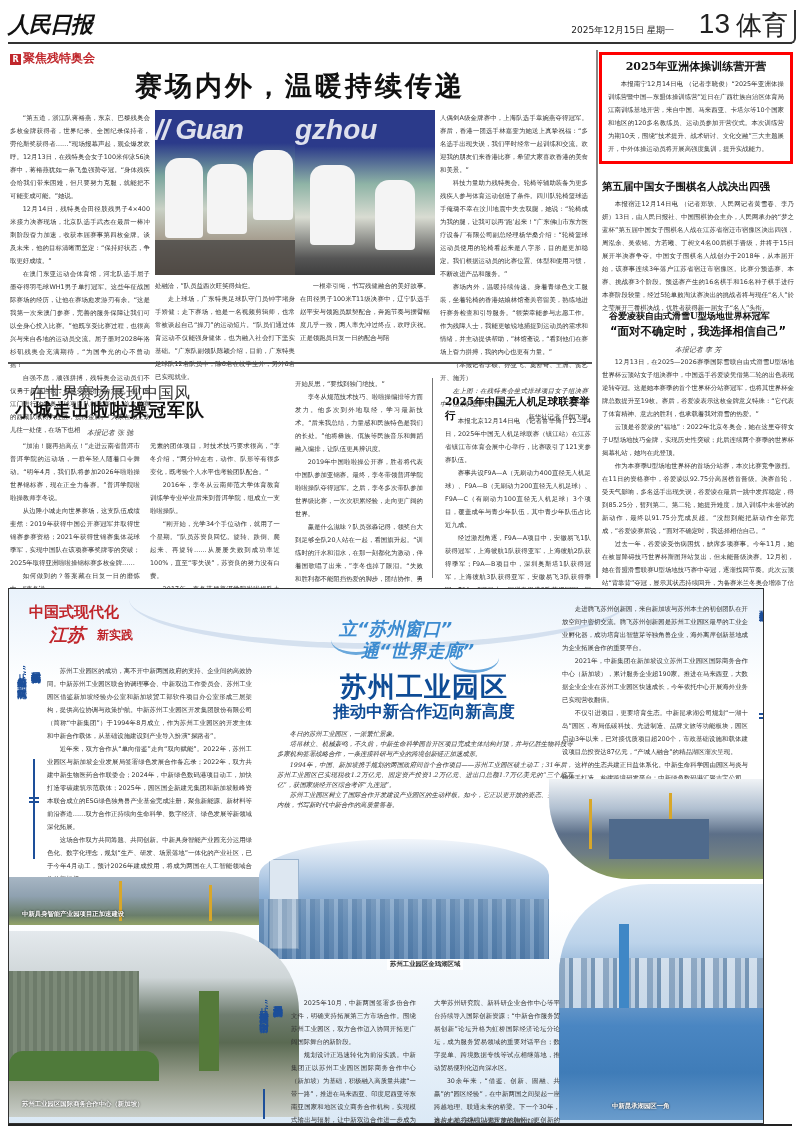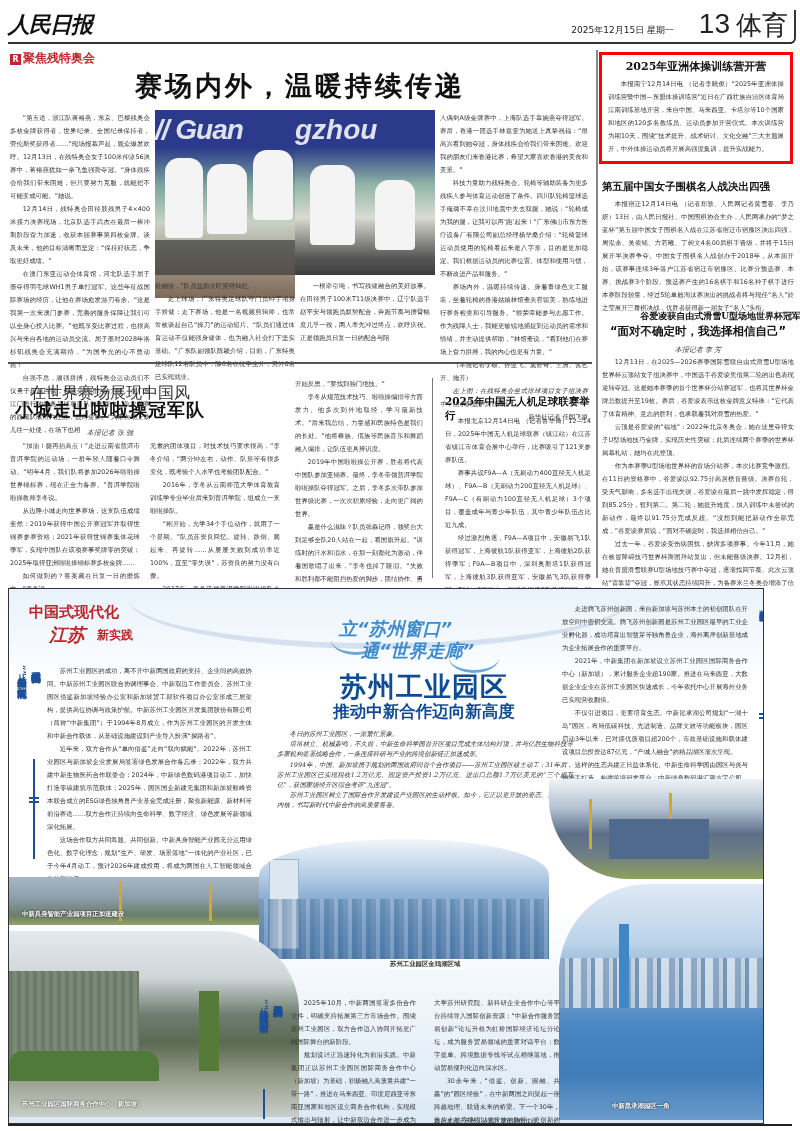--- a/index.html
+++ b/index.html
@@ -15,21 +15,21 @@
   .mast-hook { position: absolute; right: -4px; top: 6px; width: 6px; height: 34px; border-right: 2px solid #333; border-bottom: 2px solid #333; border-bottom-right-radius: 6px; }
 
   .col-text { font-family: "DejaVu Sans", sans-serif; font-size: 6.4px; line-height: 13px; color: #333; text-align: justify; }
   .col-text p { text-indent: 2em; }
 
   
   .kicker { position: absolute; left: 10px; top: 50px; font-family: "DejaVu Sans", sans-serif; font-size: 12px; font-weight: bold; color: #c0262b; }
   .kicker .rbox { display: inline-block; width: 11px; height: 11px; background: #c0262b; color: #fff; font-size: 8px; line-height: 11px; text-align: center; margin-right: 2px; vertical-align: 0; }
   .lead-title { position: absolute; left: 100px; top: 68px; width: 400px; text-align: center; font-family: "DejaVu Sans", sans-serif; font-weight: bold; font-size: 27px; letter-spacing: 3px; color: #111; }
   .lead-col1 { position: absolute; left: 10px; top: 112px; width: 140px; }
-  .lead-photo { position: absolute; left: 155px; top: 110px; width: 140px; height: 188px; background: linear-gradient(180deg,#2b3a8a 0%,#2b3a8a 20%,#7aa59d 40%,#c9d1c5 60%,#9a8c7d 85%,#7e6a58 100%); overflow: hidden; }
+  .lead-photo { position: absolute; left: 155px; top: 110px; width: 140px; height: 165px; background: linear-gradient(180deg,#2b3a8a 0%,#2b3a8a 20%,#7aa59d 40%,#c9d1c5 60%,#9a8c7d 85%,#7e6a58 100%); overflow: hidden; }
   .lead-photo .photo-banner { position: absolute; left: 0; top: 4px; width: 100%; font-family: "Liberation Sans", sans-serif; font-weight: bold; font-style: italic; font-size: 28px; color: #ffffff; opacity: .85; letter-spacing: -1px; white-space: nowrap; }
   .lead-photo2 { position: absolute; left: 295px; top: 110px; width: 140px; height: 165px; background: linear-gradient(180deg,#2b3a8a 0%,#2b3a8a 22%,#8fb4a6 45%,#d9dcd2 65%,#555 90%,#3e3e3e 100%); overflow: hidden; }
   .lead-photo2 .photo-banner { position: absolute; left: 0; top: 4px; font-family: "Liberation Sans", sans-serif; font-weight: bold; font-style: italic; font-size: 28px; color: #fff; opacity: .85; white-space: nowrap; }
   .player { position: absolute; background: #f4f4f4; border-radius: 14px 14px 4px 4px; }
   .lead-below1 { position: absolute; left: 155px; top: 280px; width: 140px; }
   .lead-below2 { position: absolute; left: 300px; top: 280px; width: 130px; }
   .lead-col3 { position: absolute; left: 440px; top: 112px; width: 148px; }
   .lead-rule { position: absolute; left: 8px; top: 362px; width: 584px; height: 2px; background: #555; }
 
   
@@ -44,21 +44,21 @@
   
   .drone-title { position: absolute; left: 445px; top: 395px; width: 148px; font-family: "DejaVu Serif", serif; font-weight: bold; font-size: 10.5px; color: #111; }
   .drone-body { position: absolute; left: 445px; top: 415px; width: 146px; }
 
   
   .right-rule { position: absolute; left: 596px; top: 50px; width: 2px; height: 528px; background: #888; }
   .red-box { position: absolute; left: 599px; top: 52px; width: 194px; height: 112px; border: 3px solid #ff0000; padding: 4px 6px; }
   .red-box .rb-title { font-family: "DejaVu Serif", serif; font-weight: bold; font-size: 11px; text-align: center; color: #111; margin-bottom: 4px; }
   .go-title { position: absolute; left: 602px; top: 180px; width: 192px; font-family: "DejaVu Serif", serif; font-weight: bold; font-size: 10.5px; color: #111; }
   .go-body { position: absolute; left: 602px; top: 198px; width: 192px; }
-  .ski-sub { position: absolute; left: 609px; top: 310px; width: 192px; text-align: right; font-family: "DejaVu Serif", serif; font-weight: bold; font-size: 9px; color: #111; }
+  .ski-sub { position: absolute; left: 609px; top: 310px; width: 192px; text-align: left; font-family: "DejaVu Serif", serif; font-weight: bold; font-size: 9px; color: #111; }
   .ski-title { position: absolute; left: 598px; top: 324px; width: 200px; text-align: center; font-family: "DejaVu Sans", sans-serif; font-weight: bold; font-size: 11.5px; color: #111; }
   .ski-byline { position: absolute; left: 602px; top: 345px; width: 192px; text-align: center; font-size: 7px; color: #444; font-style: italic; }
   .ski-body { position: absolute; left: 602px; top: 356px; width: 192px; }
   .editors { position: absolute; left: 602px; top: 562px; width: 192px; text-align: center; font-family: "DejaVu Sans", sans-serif; font-size: 6.4px; color: #333; margin-top: 31px; }
 
   
   .feature { position: absolute; left: 8px; top: 588px; width: 756px; height: 536px; border: 1px solid #333; background: linear-gradient(180deg,#e9f2fb 0%,#ffffff 18%,#ffffff 60%,#dbe9f6 100%); overflow: hidden; }
   .feature-bottom-rule { position: absolute; left: 8px; top: 1124px; width: 784px; height: 2px; background: #222; }
   .swoosh { position: absolute; left: 120px; top: -40px; width: 500px; height: 100px; border-radius: 50%; border-bottom: 6px solid #c8d7ea; opacity: .7; }
   .js-title1 { position: absolute; left: 20px; top: 14px; font-family: "DejaVu Serif", serif; font-weight: bold; font-size: 15px; color: #c0262b; }
@@ -138,21 +138,21 @@
 </div>
 
 <div class="lead-below1 col-text">
   <p style="text-indent:0">处融洽，”队员益西次旺笑得灿烂。</p>
   <p>走上球场，广东特奥足球队守门员钟宇堵身手矫健；走下赛场，他是一名视频剪辑师，也常常被谈起自己“操刀”的运动短片。“队员们通过体育运动不仅能强身健体，也为融入社会打下坚实基础。”广东队副领队陈颖介绍，目前，广东特奥足球队12名队员中，除6名在校学生外，另外6名已实现就业。</p>
 </div>
 <div class="lead-below2 col-text">
   <p>一根牵引绳，书写残健融合的美好故事。在田径男子100米T11级决赛中，辽宁队选手赵平安与领跑员默契配合，奔跑节奏与摆臂幅度几乎一致，两人率先冲过终点，欢呼庆祝。正是领跑员日复一日的配合与陪</p>
 </div>
 <div class="lead-col3 col-text">
-  <p style="text-indent:0">人偶剑A级金牌赛中，上海队选手章婉燕夺得冠军。赛后，香港一团选手林嘉雯为她送上真挚祝福：“很高兴看到她夺冠，身体残疾会给我们带来困难。欢迎我的朋友们来香港比赛，希望大家喜欢香港的美食和美景。”</p>
+  <p style="text-indent:0">人偶剑A级金牌赛中，上海队选手章婉燕夺得冠军。赛后，香港一团选手林嘉雯为她送上真挚祝福：“多名选手出现失误，我们平时经常一起训练和交流。欢迎我的朋友们来香港比赛，希望大家喜欢香港的美食和美景。”</p>
   <p>科技力量助力残特奥会。轮椅等辅助装备为更多残疾人参与体育运动创造了条件。四川队轮椅篮球选手俺璐不幸在汶川地震中失去双腿，她说：“轮椅成为我的腿，让我可以再‘跑’起来！”广东佛山市东方医疗设备厂有限公司副总经理杨华桑介绍：“轮椅篮球运动员使用的轮椅看起来是八字形，目的是更加稳定。我们根据运动员的比赛位置、体型和使用习惯，不断改进产品和服务。”</p>
   <p>赛场内外，温暖持续传递。身着青绿色文工服装，坐着轮椅的香港姑娘林馆斋关容留美，熟练地进行赛务检查和引导服务。“很荣幸能参与志愿工作。作为残障人士，我能更敏锐地捕捉到运动员的需求和情绪，并主动提供帮助，”林馆斋说，“看到他们在赛场上奋力拼搏，我的内心也更有力量。”</p>
   <p>（本报记者李硕、孙亚飞、庞舒奇、王洲、贺艺开、施芳）</p>
   <p style="font-style:italic;">左上图：在残特奥会坐式排球项目女子组决赛中，山东队选手庆祝得分。</p>
   <p style="text-align:right;">新华社记者 任朗飞摄</p>
 </div>
 <div class="lead-rule"></div>
 
 <div class="cheer-sub">在世界赛场展现中国风</div>
 <h2 class="cheer-title">小城走出啦啦操冠军队</h2>

